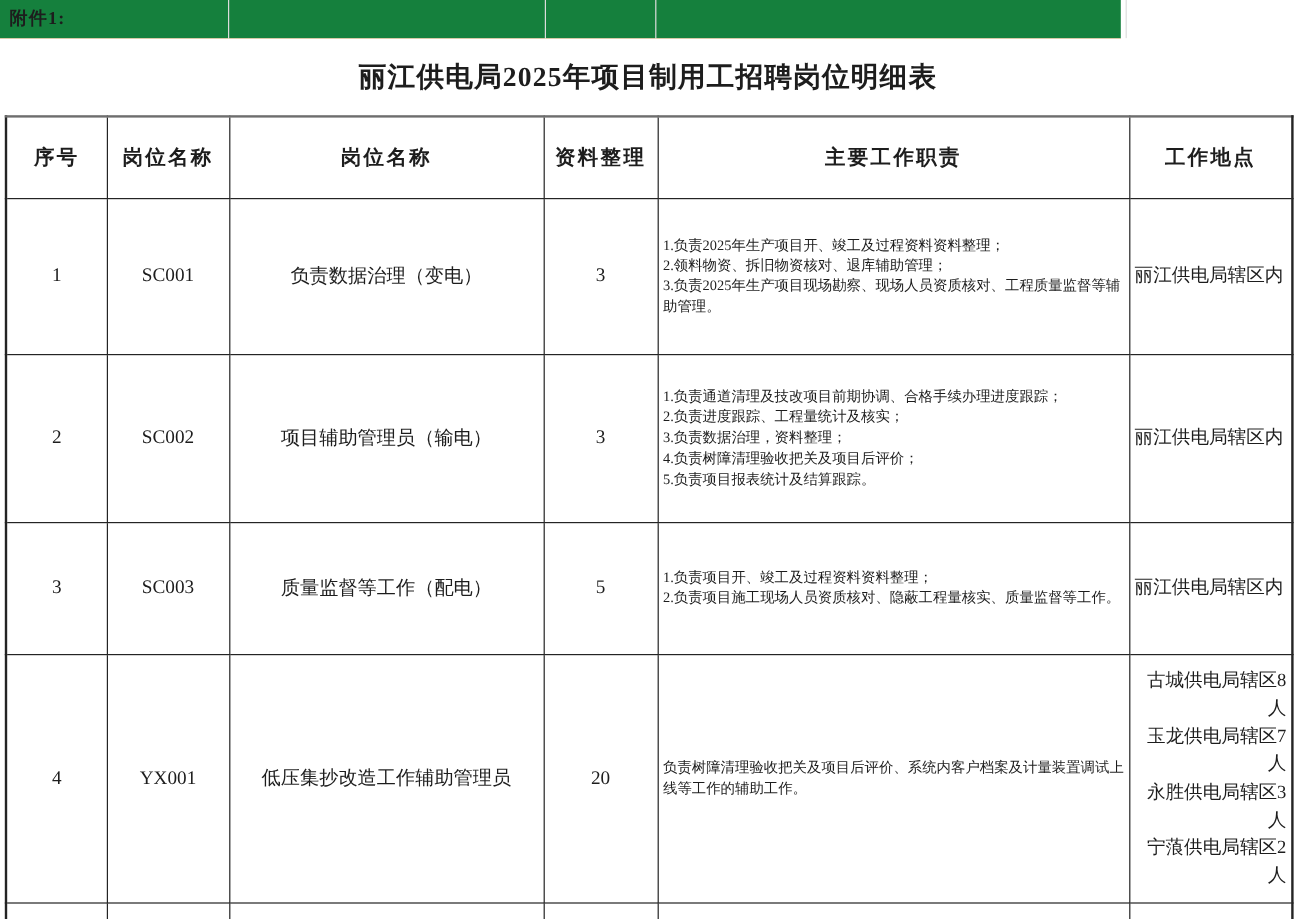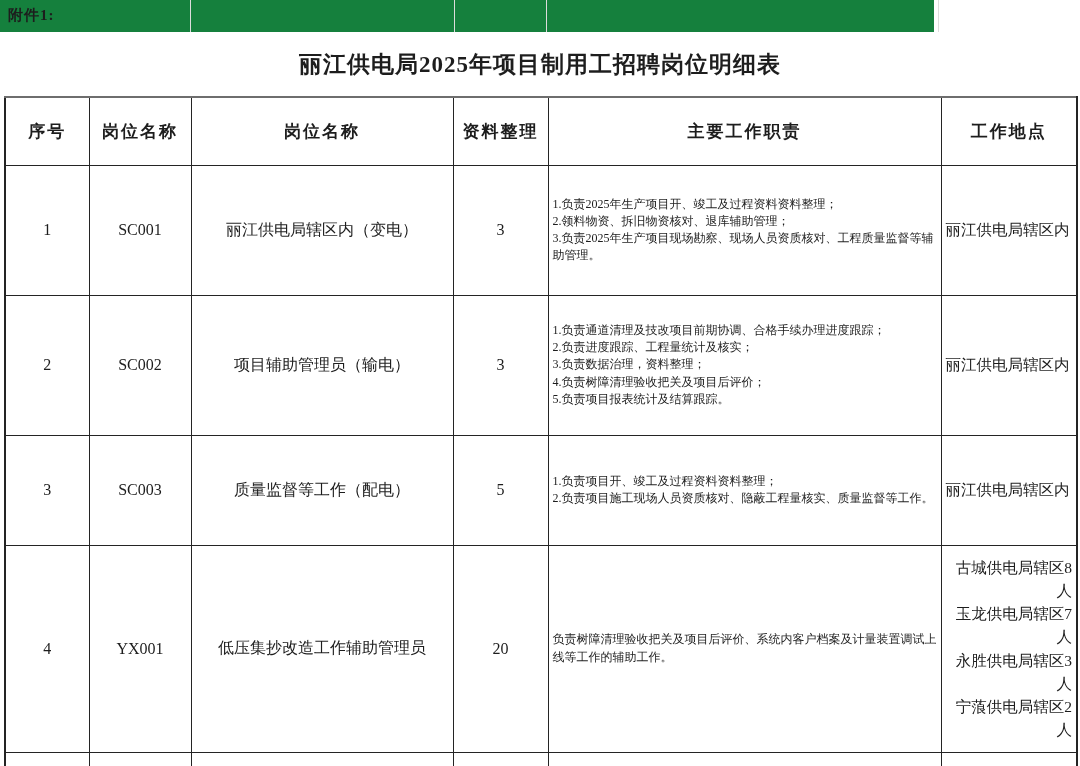--- a/index.html
+++ b/index.html
@@ -90,21 +90,21 @@
         <th class="h">岗位名称</th>
         <th class="h">资料整理</th>
         <th class="h">主要工作职责</th>
         <th class="h">工作地点</th>
       </tr>
     </thead>
     <tbody>
       <tr class="r0">
         <td class="c">1</td>
         <td class="c">SC001</td>
-        <td class="c">丽江供电局辖区内（变电）</td>
+        <td class="c">负责数据治理（变电）</td>
         <td class="c">3</td>
         <td class="duties">1.负责2025年生产项目开、竣工及过程资料资料整理；
 2.领料物资、拆旧物资核对、退库辅助管理；
 3.负责2025年生产项目现场勘察、现场人员资质核对、工程质量监督等辅助管理。</td>
         <td class="loc">丽江供电局辖区内</td>
       </tr>
       <tr class="r1">
         <td class="c">2</td>
         <td class="c">SC002</td>
         <td class="c">项目辅助管理员（输电）</td>

